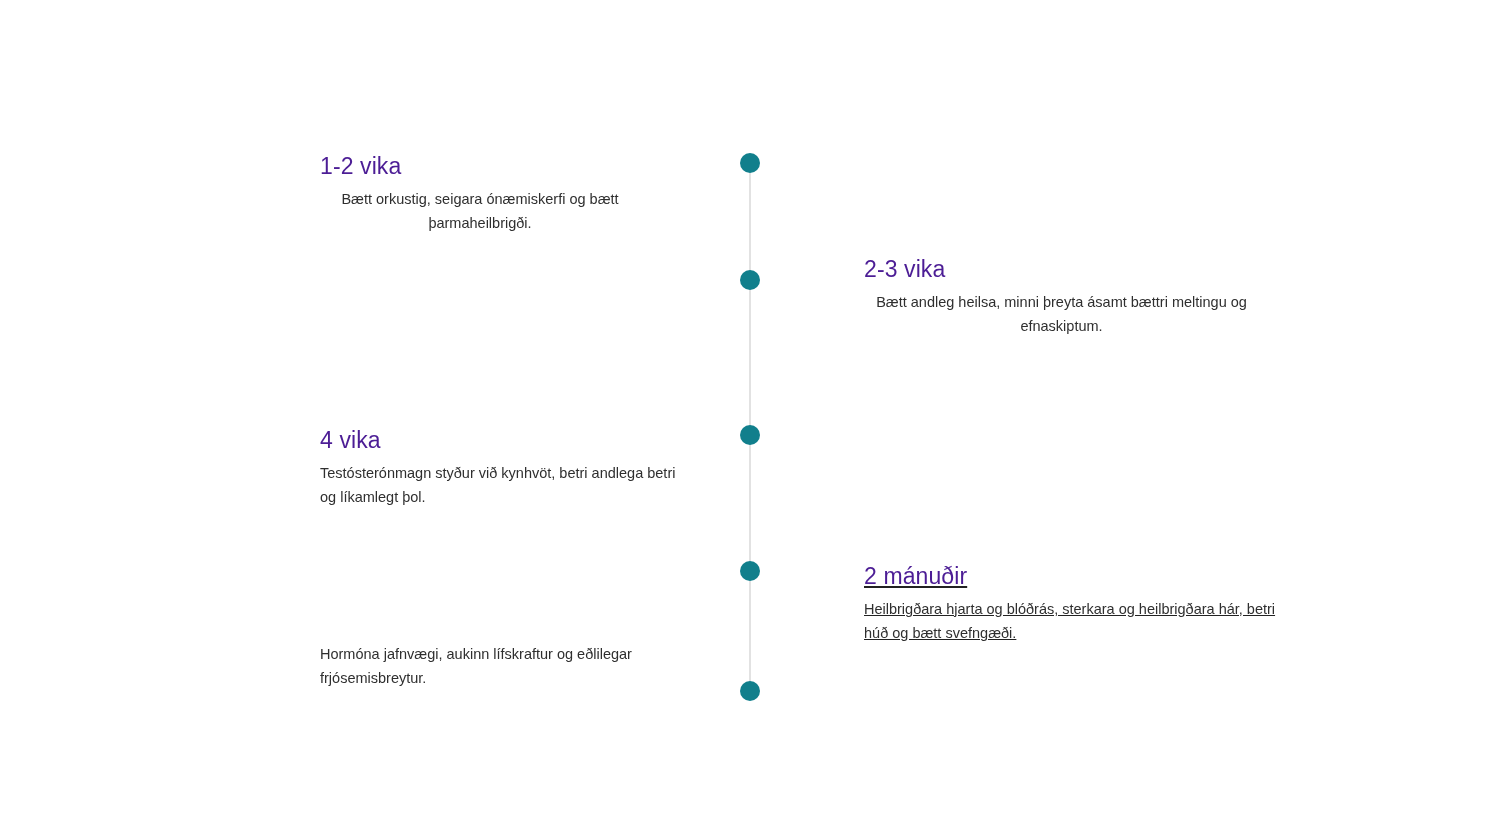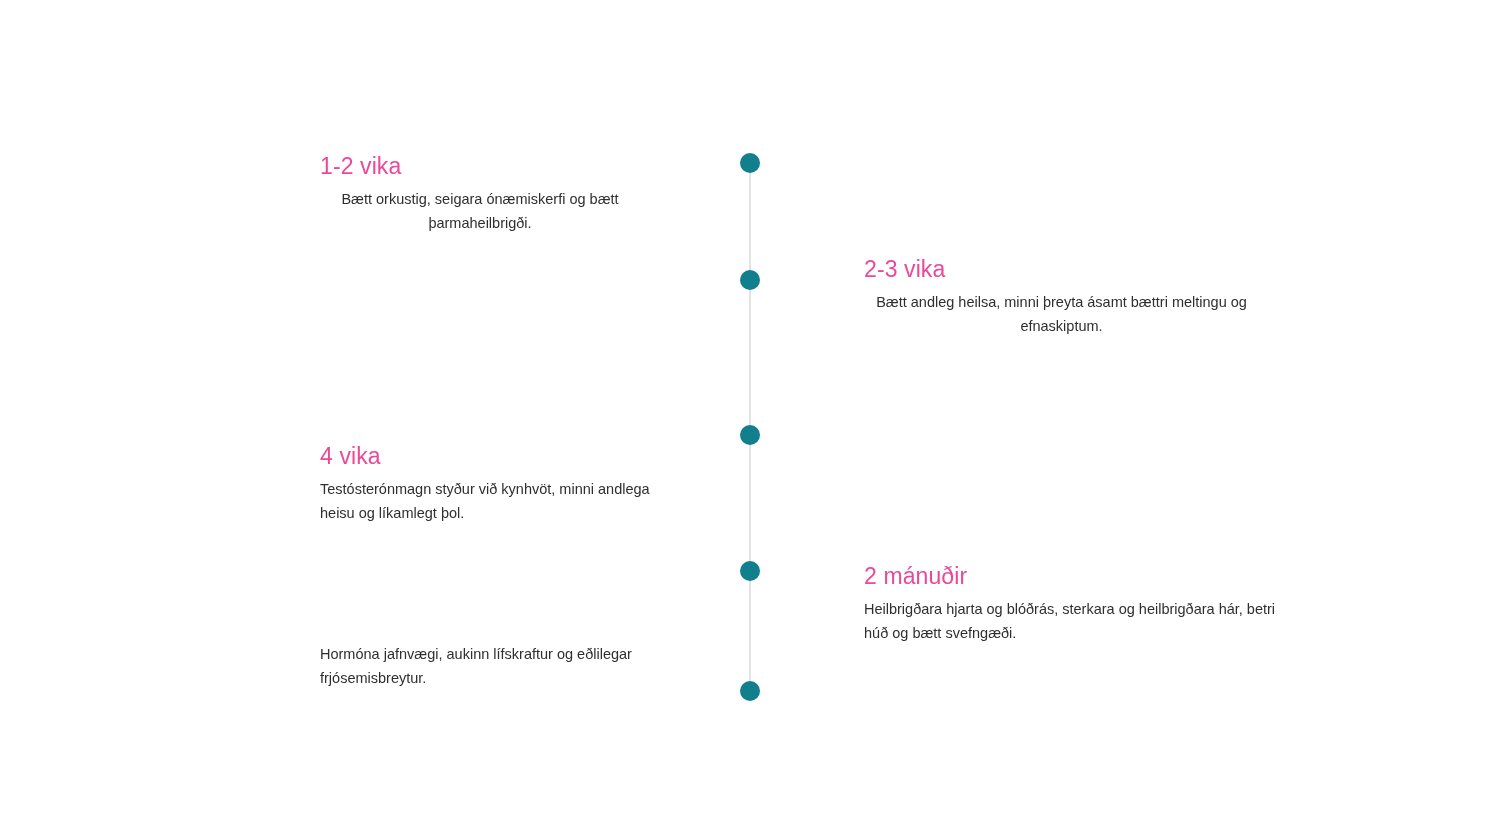--- a/index.html
+++ b/index.html
@@ -54,21 +54,21 @@
 
   .entry.right {
     text-align: left;
     left: 864px;
     width: 430px;
   }
 
   .entry-title {
     font-size: 23px;
     font-weight: 400;
-    color: #ec4899;
+    color: #4c1d95;
     letter-spacing: 0.1px;
     line-height: 1.25;
     margin: 0 0 7px 0;
   }
 
   .entry-desc {
     font-size: 14.5px;
     font-weight: 400;
     color: #2f2f2f;
     line-height: 1.65;
@@ -91,26 +91,26 @@
   <div class="entry left" style="top:152px;">
     <p class="entry-title">1-2 vika</p>
     <p class="entry-desc" style="width:320px;text-align:center;">Bætt orkustig, seigara ónæmiskerfi og bætt þarmaheilbrigði.</p>
   </div>
 
   <div class="entry right" style="top:255px;">
     <p class="entry-title">2-3 vika</p>
     <p class="entry-desc" style="width:395px;text-align:center;">Bætt andleg heilsa, minni þreyta ásamt bættri meltingu og efnaskiptum.</p>
   </div>
 
-  <div class="entry left" style="top:426px;margin-top:16px;">
+  <div class="entry left" style="top:426px;">
     <p class="entry-title">4 vika</p>
-    <p class="entry-desc" style="width:360px;">Testósterónmagn styður við kynhvöt, minni andlega heisu og líkamlegt þol.</p>
+    <p class="entry-desc" style="width:360px;">Testósterónmagn styður við kynhvöt, betri andlega betri og líkamlegt þol.</p>
   </div>
 
-  <div class="entry right" style="top:562px;">
+  <div class="entry right" style="top:562px;text-decoration:underline;">
     <p class="entry-title">2 mánuðir</p>
     <p class="entry-desc" style="width:420px;">Heilbrigðara hjarta og blóðrás, sterkara og heilbrigðara hár, betri húð og bætt svefngæði.</p>
   </div>
 
   <div class="entry left" style="top:643px;">
     <p class="entry-desc" style="width:345px;">Hormóna jafnvægi, aukinn lífskraftur og eðlilegar frjósemisbreytur.</p>
   </div>
 
 </div>
 

